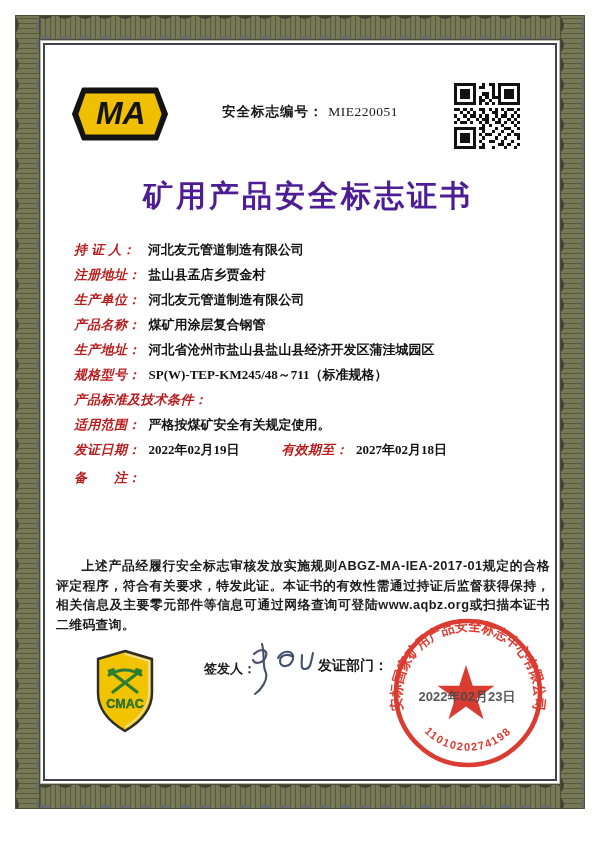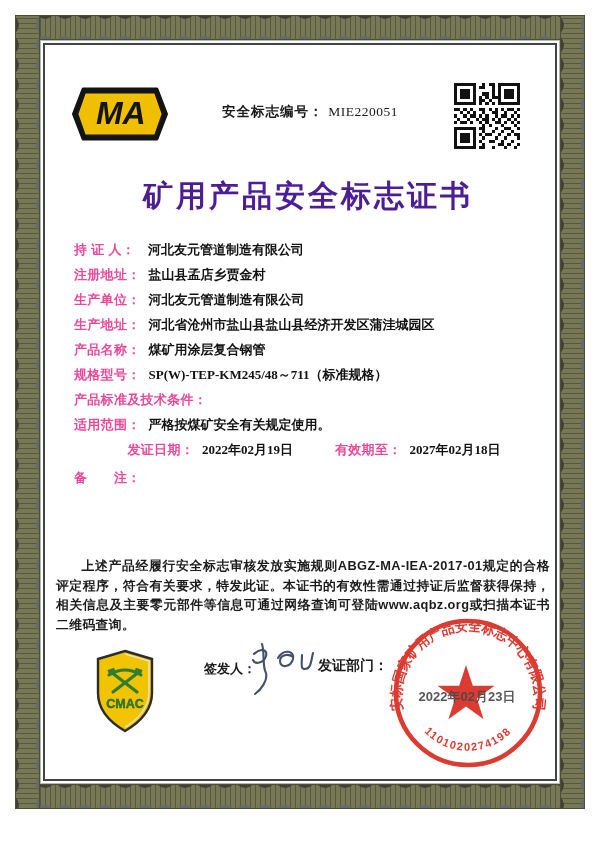--- a/index.html
+++ b/index.html
@@ -28,23 +28,23 @@
      font-size:13.5px;font-weight:bold;letter-spacing:1px;}
   .header-center .num{font-family:"Liberation Serif",serif;font-weight:normal;letter-spacing:.5px;}
   .ma-logo{position:absolute;left:72px;top:84px;width:96px;height:60px;}
   .qr{position:absolute;left:454px;top:83px;width:66px;height:66px;}
   
   .cert-title{position:absolute;left:0;right:0;top:176px;text-align:center;
      font-family:"Liberation Serif",serif;font-size:30px;font-weight:bold;letter-spacing:3px;color:#4c1d95;margin-left:16px;}
   
   .fields{position:absolute;left:74px;right:46px;top:241px;}
   .frow{display:flex;align-items:baseline;margin-bottom:7px;font-size:13px;line-height:18px;}
-  .flabel{font-weight:bold;min-width:66px;white-space:nowrap;letter-spacing:.3px;color:#ec4899;}
+  .flabel{font-weight:bold;min-width:66px;white-space:nowrap;letter-spacing:.3px;color:#b91c1c;font-style:italic;}
   .fvalue{font-weight:bold;margin-left:8px;font-family:"Liberation Serif",serif;color:#121212;}
-  .dates-row{justify-content:center;}
+  .dates-row{}
   .dates-row .pair2{margin-left:42px;}
   .remark-row{margin-top:10px;}
   
   .statement{position:absolute;left:56px;right:50px;top:556px;
      font-family:Liberation Sans, sans-serif;font-size:12.8px;font-weight:bold;line-height:19.5px;
      text-align:justify;text-indent:2em;color:#1c1c1c;letter-spacing:.4px;}
   
   .cmac{position:absolute;left:93px;top:648px;width:64px;height:86px;}
   .signer{position:absolute;left:204px;top:660px;font-size:13px;font-weight:bold;}
   .signature{position:absolute;left:242px;top:638px;width:82px;height:60px;}
@@ -107,26 +107,26 @@
     </div>
     <div class="frow">
       <span class="flabel">注册地址：</span>
       <span class="fvalue">盐山县孟店乡贾金村</span>
     </div>
     <div class="frow">
       <span class="flabel">生产单位：</span>
       <span class="fvalue">河北友元管道制造有限公司</span>
     </div>
     <div class="frow">
+      <span class="flabel">产品名称：</span>
+      <span class="fvalue">煤矿用涂层复合钢管</span>
+    </div>
+    <div class="frow">
       <span class="flabel">生产地址：</span>
       <span class="fvalue">河北省沧州市盐山县盐山县经济开发区蒲洼城园区</span>
-    </div>
-    <div class="frow">
-      <span class="flabel">产品名称：</span>
-      <span class="fvalue">煤矿用涂层复合钢管</span>
     </div>
     <div class="frow">
       <span class="flabel">规格型号：</span>
       <span class="fvalue">SP(W)-TEP-KM245/48～711（标准规格）</span>
     </div>
     <div class="frow">
       <span class="flabel">产品标准及技术条件：</span>
     </div>
     <div class="frow">
       <span class="flabel">适用范围：</span>

